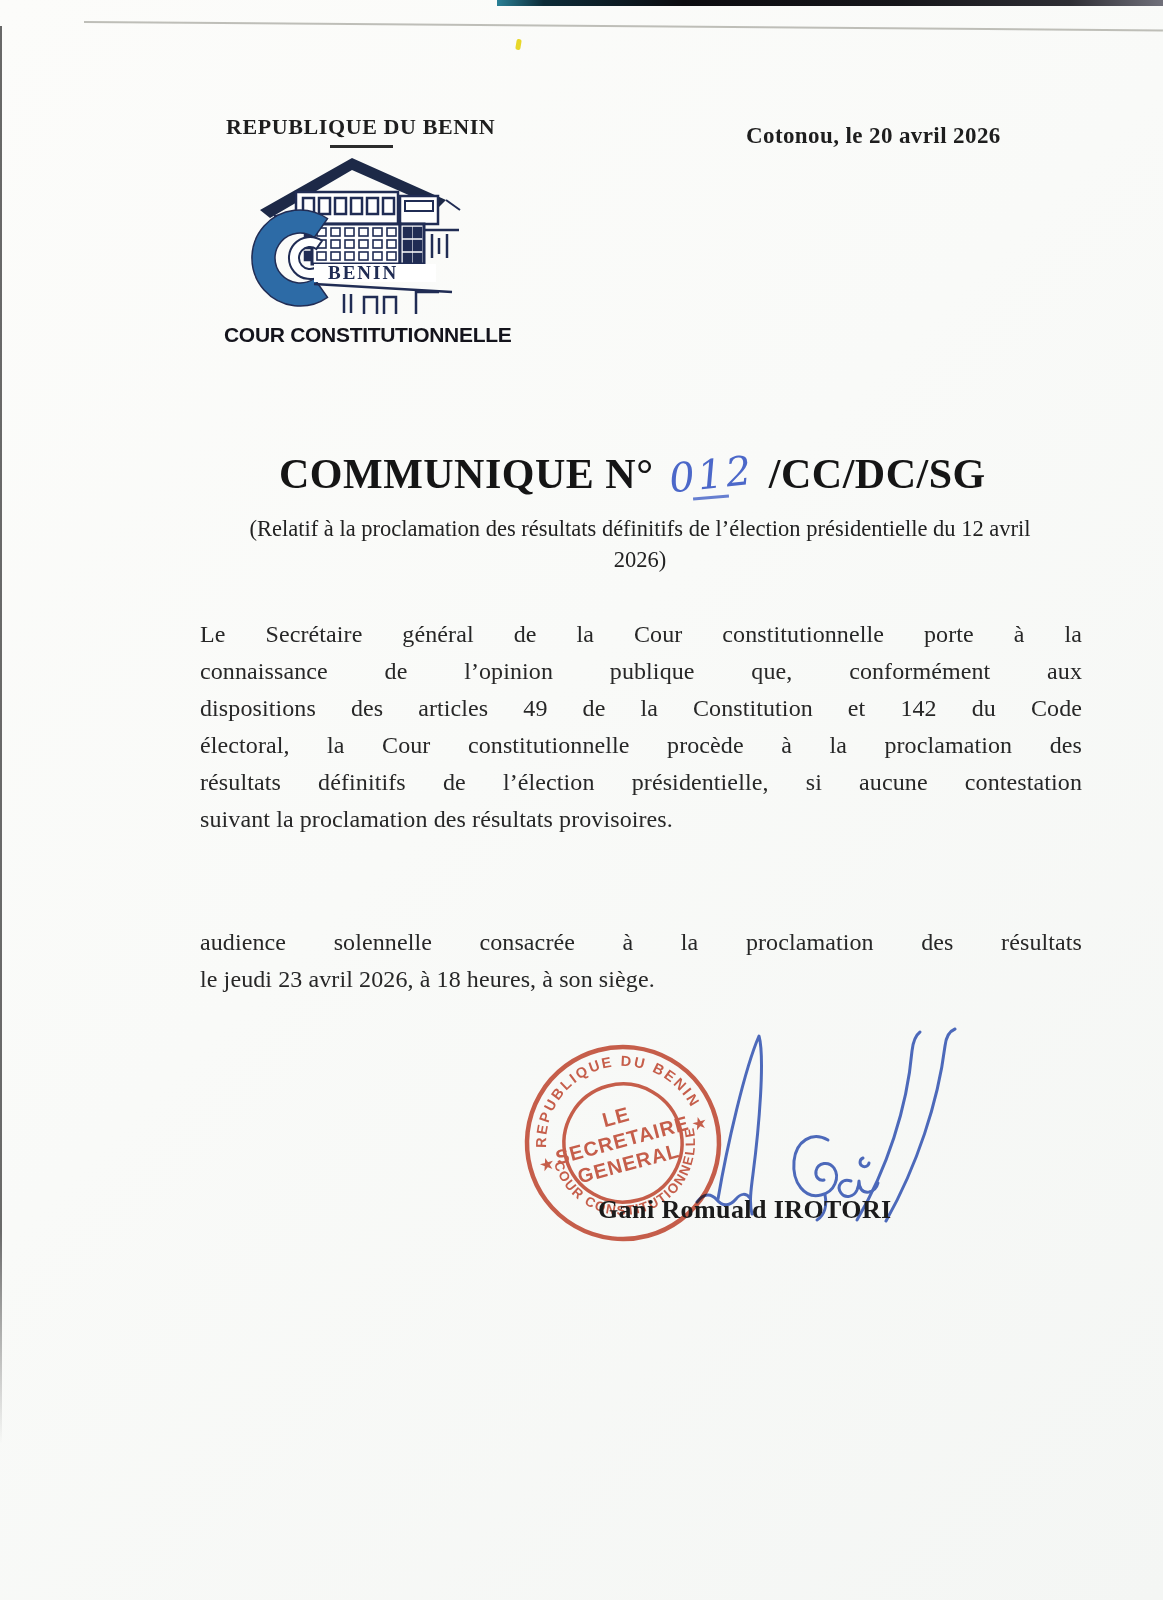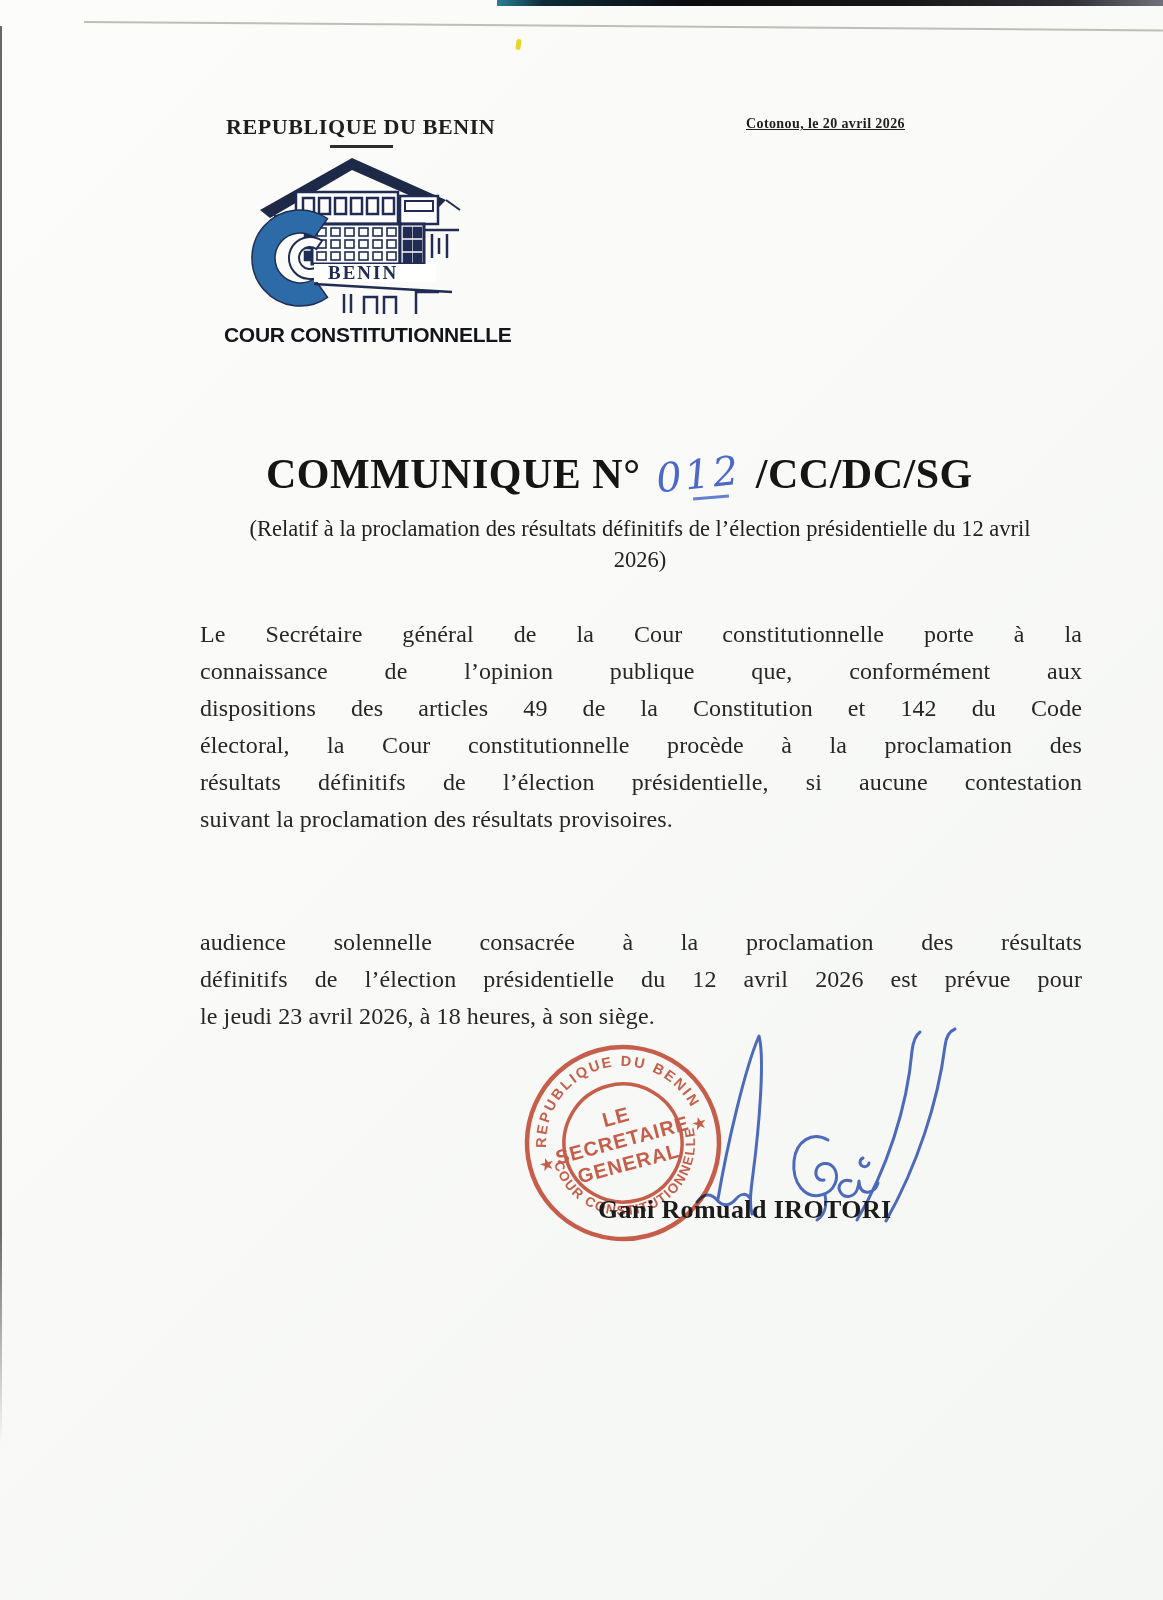--- a/index.html
+++ b/index.html
@@ -13,26 +13,26 @@
     background:linear-gradient(90deg,#2a8096 0%,#0d2c38 7%,#0c0c10 28%,#16161a 60%,#2e2e34 86%,#70707a 100%);}
   .scan-line{position:absolute;left:84px;top:21px;width:1079px;height:1.6px;
     background:#a9a9a2;opacity:.75;transform:rotate(0.45deg);transform-origin:left center;}
   .yellow-dot{position:absolute;left:516px;top:39px;width:5px;height:11px;border-radius:2px;
     background:#e6d312;opacity:.9;transform:rotate(9deg);}
   .left-edge{position:absolute;left:0;top:26px;width:2px;height:1418px;
     background:linear-gradient(180deg,rgba(55,55,55,.75),rgba(70,70,70,.8) 85%,rgba(120,120,120,0));}
   
   .republic{position:absolute;left:226px;top:114px;font-size:22px;font-weight:bold;letter-spacing:.6px;color:#1e1e1e;}
   .republic-underline{position:absolute;left:330px;top:145px;width:63px;height:3px;background:#2c2c2c;}
-  .date{position:absolute;left:746px;top:116px;font-size:14px;font-weight:bold;letter-spacing:.4px;color:#1e1e1e;text-decoration:underline;}
+  .date{position:absolute;left:746px;top:123px;font-size:23px;font-weight:bold;letter-spacing:.4px;color:#1e1e1e;}
   .logo{position:absolute;left:248px;top:146px;width:215px;height:172px;}
   .institution{position:absolute;left:224px;top:323px;font-family:"Liberation Sans",sans-serif;
     font-size:21px;font-weight:bold;letter-spacing:-.3px;color:#14141c;}
   
-  .title-row{position:absolute;left:266px;top:450px;display:flex;align-items:baseline;white-space:nowrap;}
+  .title-row{position:absolute;left:279px;top:450px;display:flex;align-items:baseline;white-space:nowrap;}
   .title-text{font-size:42px;font-weight:bold;letter-spacing:.5px;color:#151515;}
   .title-hand{font-size:40px;font-style:italic;font-family:"DejaVu Serif",serif;color:#4c68c9;
     margin:0 14px 0 16px;letter-spacing:3px;transform:rotate(-6deg);display:inline-block;}
   .hand-underline{position:absolute;left:693px;top:496px;width:36px;height:2.5px;background:#4c68c9;
     transform:rotate(-5deg);opacity:.85;}
   
   .subtitle{position:absolute;left:120px;top:513px;width:1040px;text-align:center;
     font-size:22.5px;line-height:31px;color:#222;}
   
   .body-block{position:absolute;left:200px;width:882px;font-size:24px;line-height:37px;
@@ -152,21 +152,20 @@
     <div class="jline">Le Secrétaire général de la Cour constitutionnelle porte à la</div>
     <div class="jline">connaissance de l’opinion publique que, conformément aux</div>
     <div class="jline">dispositions des articles 49 de la Constitution et 142 du Code</div>
     <div class="jline">électoral, la Cour constitutionnelle procède à la proclamation des</div>
     <div class="jline">résultats définitifs de l’élection présidentielle, si aucune contestation</div>
     <div class="jline last">suivant la proclamation des résultats provisoires.</div>
   </div>
 
   <div class="body-block p2">
     <div class="jline">audience solennelle consacrée à la proclamation des résultats</div>
-    <div class="jline">définitifs de l’élection présidentielle du 12 avril 2026 est prévue pour</div>
     <div class="jline last">le jeudi 23 avril 2026, à 18 heures, à son siège.</div>
   </div>
 
   <svg class="stamp" viewBox="0 0 210 210" xmlns="http://www.w3.org/2000/svg" xmlns:xlink="http://www.w3.org/1999/xlink">
     <defs>
       <path id="arcTop" d="M -77,0 A 77,77 0 0 1 77,0"></path>
       <path id="arcBot" d="M -72,0 A 72,72 0 0 0 72,0"></path>
     </defs>
     <g transform="translate(105,105) rotate(-15)" stroke="#c8523d" fill="none">
       <circle r="96" stroke-width="4.5"></circle>

